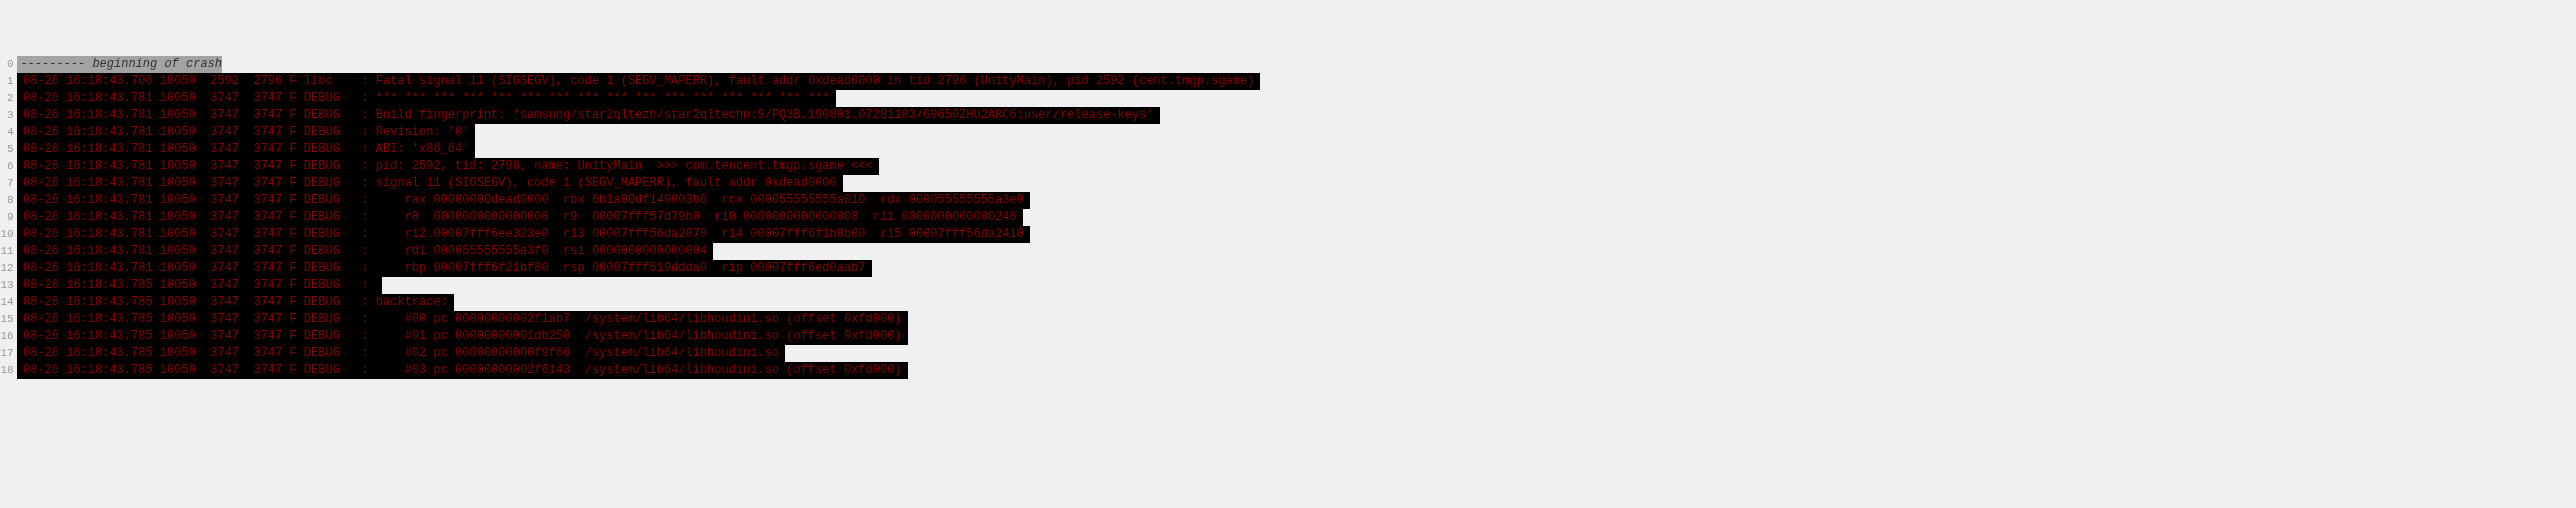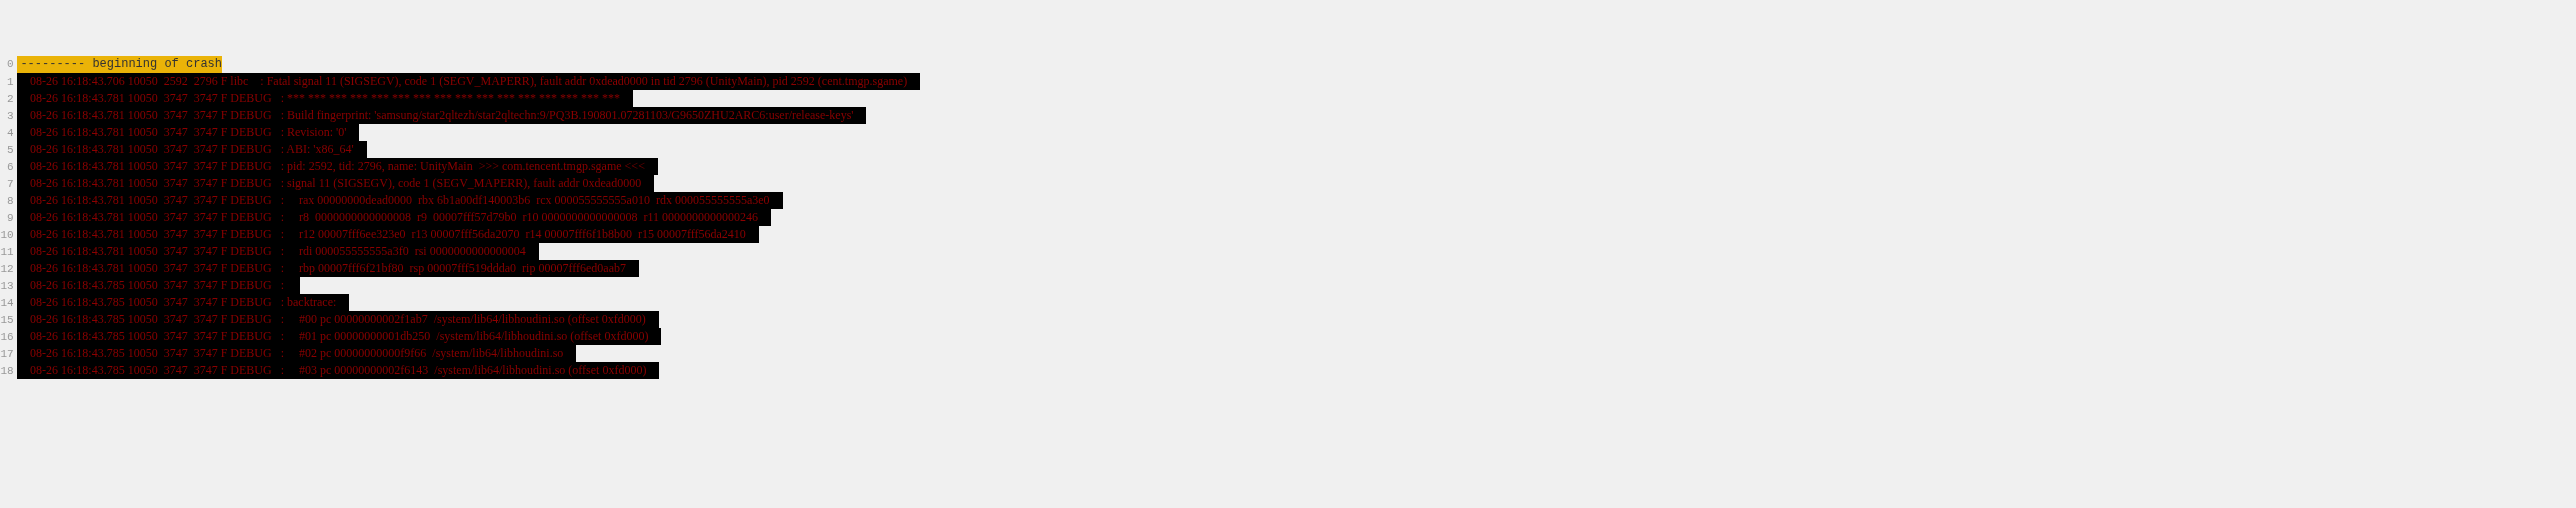--- a/index.html
+++ b/index.html
@@ -29,28 +29,28 @@
       background-color: #f0f0f0;
       width: 17px;
       text-align: right;
       padding-right: 3.4px;
       flex-shrink: 0;
       font-size: 11px;
     }
     .log-content {
       background-color: #000;
       color: #8b0000;
-      padding: 0 13px;
+      padding: 0 6px;
       display: inline-block;
-      font-family: Liberation Serif, serif;
     }
     .header-line {
       color: #333;
-      background-color: #eab308;
+      background-color: #a3a3a3;
       padding-left: 3.4px;
+      font-style: italic;
     }
   </style>
 </head>
 <body>
 
 
 
 <div class="log-container">
   <div class="log-line">
     <span class="line-number">0</span>

